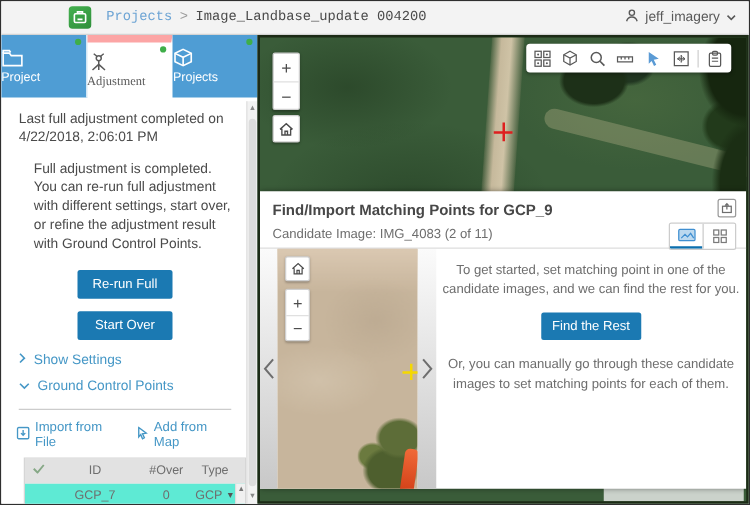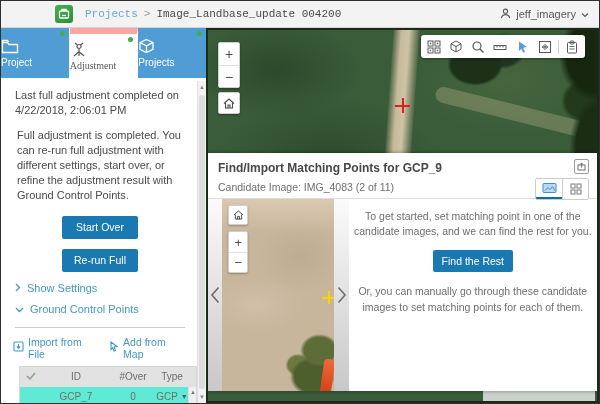--- a/index.html
+++ b/index.html
@@ -24,21 +24,21 @@
   .tabbar { height:50px; display:flex; }
   .tab { flex:1 1 0; background:#4f9dd4; color:#fff; display:flex; flex-direction:column; align-items:flex-start; justify-content:center; gap:3px; font-size:10px; position:relative; cursor:pointer; border-right:1px solid #fff; }
   .tab:last-child { border-right:none; }
   .tab .dot { position:absolute; top:3px; right:4px; width:5px; height:5px; border-radius:50%; background:#3fae49; }
   .tab.active { background:#fff; color:#5a5a5a; border-top:6px solid #fca5a5;font-family:Liberation Serif, serif; }
   .tab svg { display:block; }
 
   
   .content { padding:8px 10px 0 12px; width:196px; }
   .status { margin:2px 2px 10px 2px; line-height:1.35; }
-  .desc { margin:0 2px 12px 4px; line-height:1.38; }
+  .desc { margin:0 2px 12px 14px; line-height:1.38; }
   .btn { display:block; margin:0 auto 10px auto; width:76px; height:23px; background:#1b79b2; color:#fff; border:none; border-radius:2px; font-size:10.5px; font-family:inherit; cursor:pointer; }
   .linkrow { color:#4597c6; display:flex; align-items:center; gap:6px; margin:9px 2px 0 2px; cursor:pointer; }
   .rule { border:none; border-top:1px solid #ccc; margin:12px 2px 8px 2px; }
   .import-row { display:flex; justify-content:flex-end; align-items:flex-start; gap:12px; color:#4597c6; font-size:10.5px; margin:2px 2px 6px 0; }
   .import-row .lnk { display:flex; align-items:center; gap:4px; cursor:pointer; }
 
   
   .gcp-table { margin-left:6px; width:178px; border:1px solid #d6d6d6; font-size:10px; color:#6e6e6e; position:relative; }
   .t-row, .t-head { display:grid; grid-template-columns:22px 68px 46px 32px 8px; align-items:center; height:19px; }
   .t-head { background:#e2e2e2; height:20px; color:#6e6e6e; }
@@ -185,22 +185,22 @@
                 <path d="M2 4.7l6.5 3.1 6.5-3.1M8.5 7.8v6.7" fill="none" stroke="#fff" stroke-width="1.3"></path>
               </svg>
           </span>
           <span>Projects</span>
         </div>
       </div>
 
       <div class="content">
         <p class="status">Last full adjustment completed on 4/22/2018, 2:06:01 PM</p>
         <p class="desc">Full adjustment is completed. You can re-run full adjustment with different settings, start over, or refine the adjustment result with Ground Control Points.</p>
+        <button class="btn">Re-run Full</button>
         <button class="btn">Start Over</button>
-        <button class="btn">Re-run Full</button>
 
         <div class="linkrow">
           <span>
             <svg width="6" height="9" viewBox="0 0 6 9">
                 <path d="M1 1l3.5 3.5L1 8" fill="none" stroke="#4597c6" stroke-width="1.3"></path>
               </svg>
           </span>
           <span>Show Settings</span>
         </div>
 

